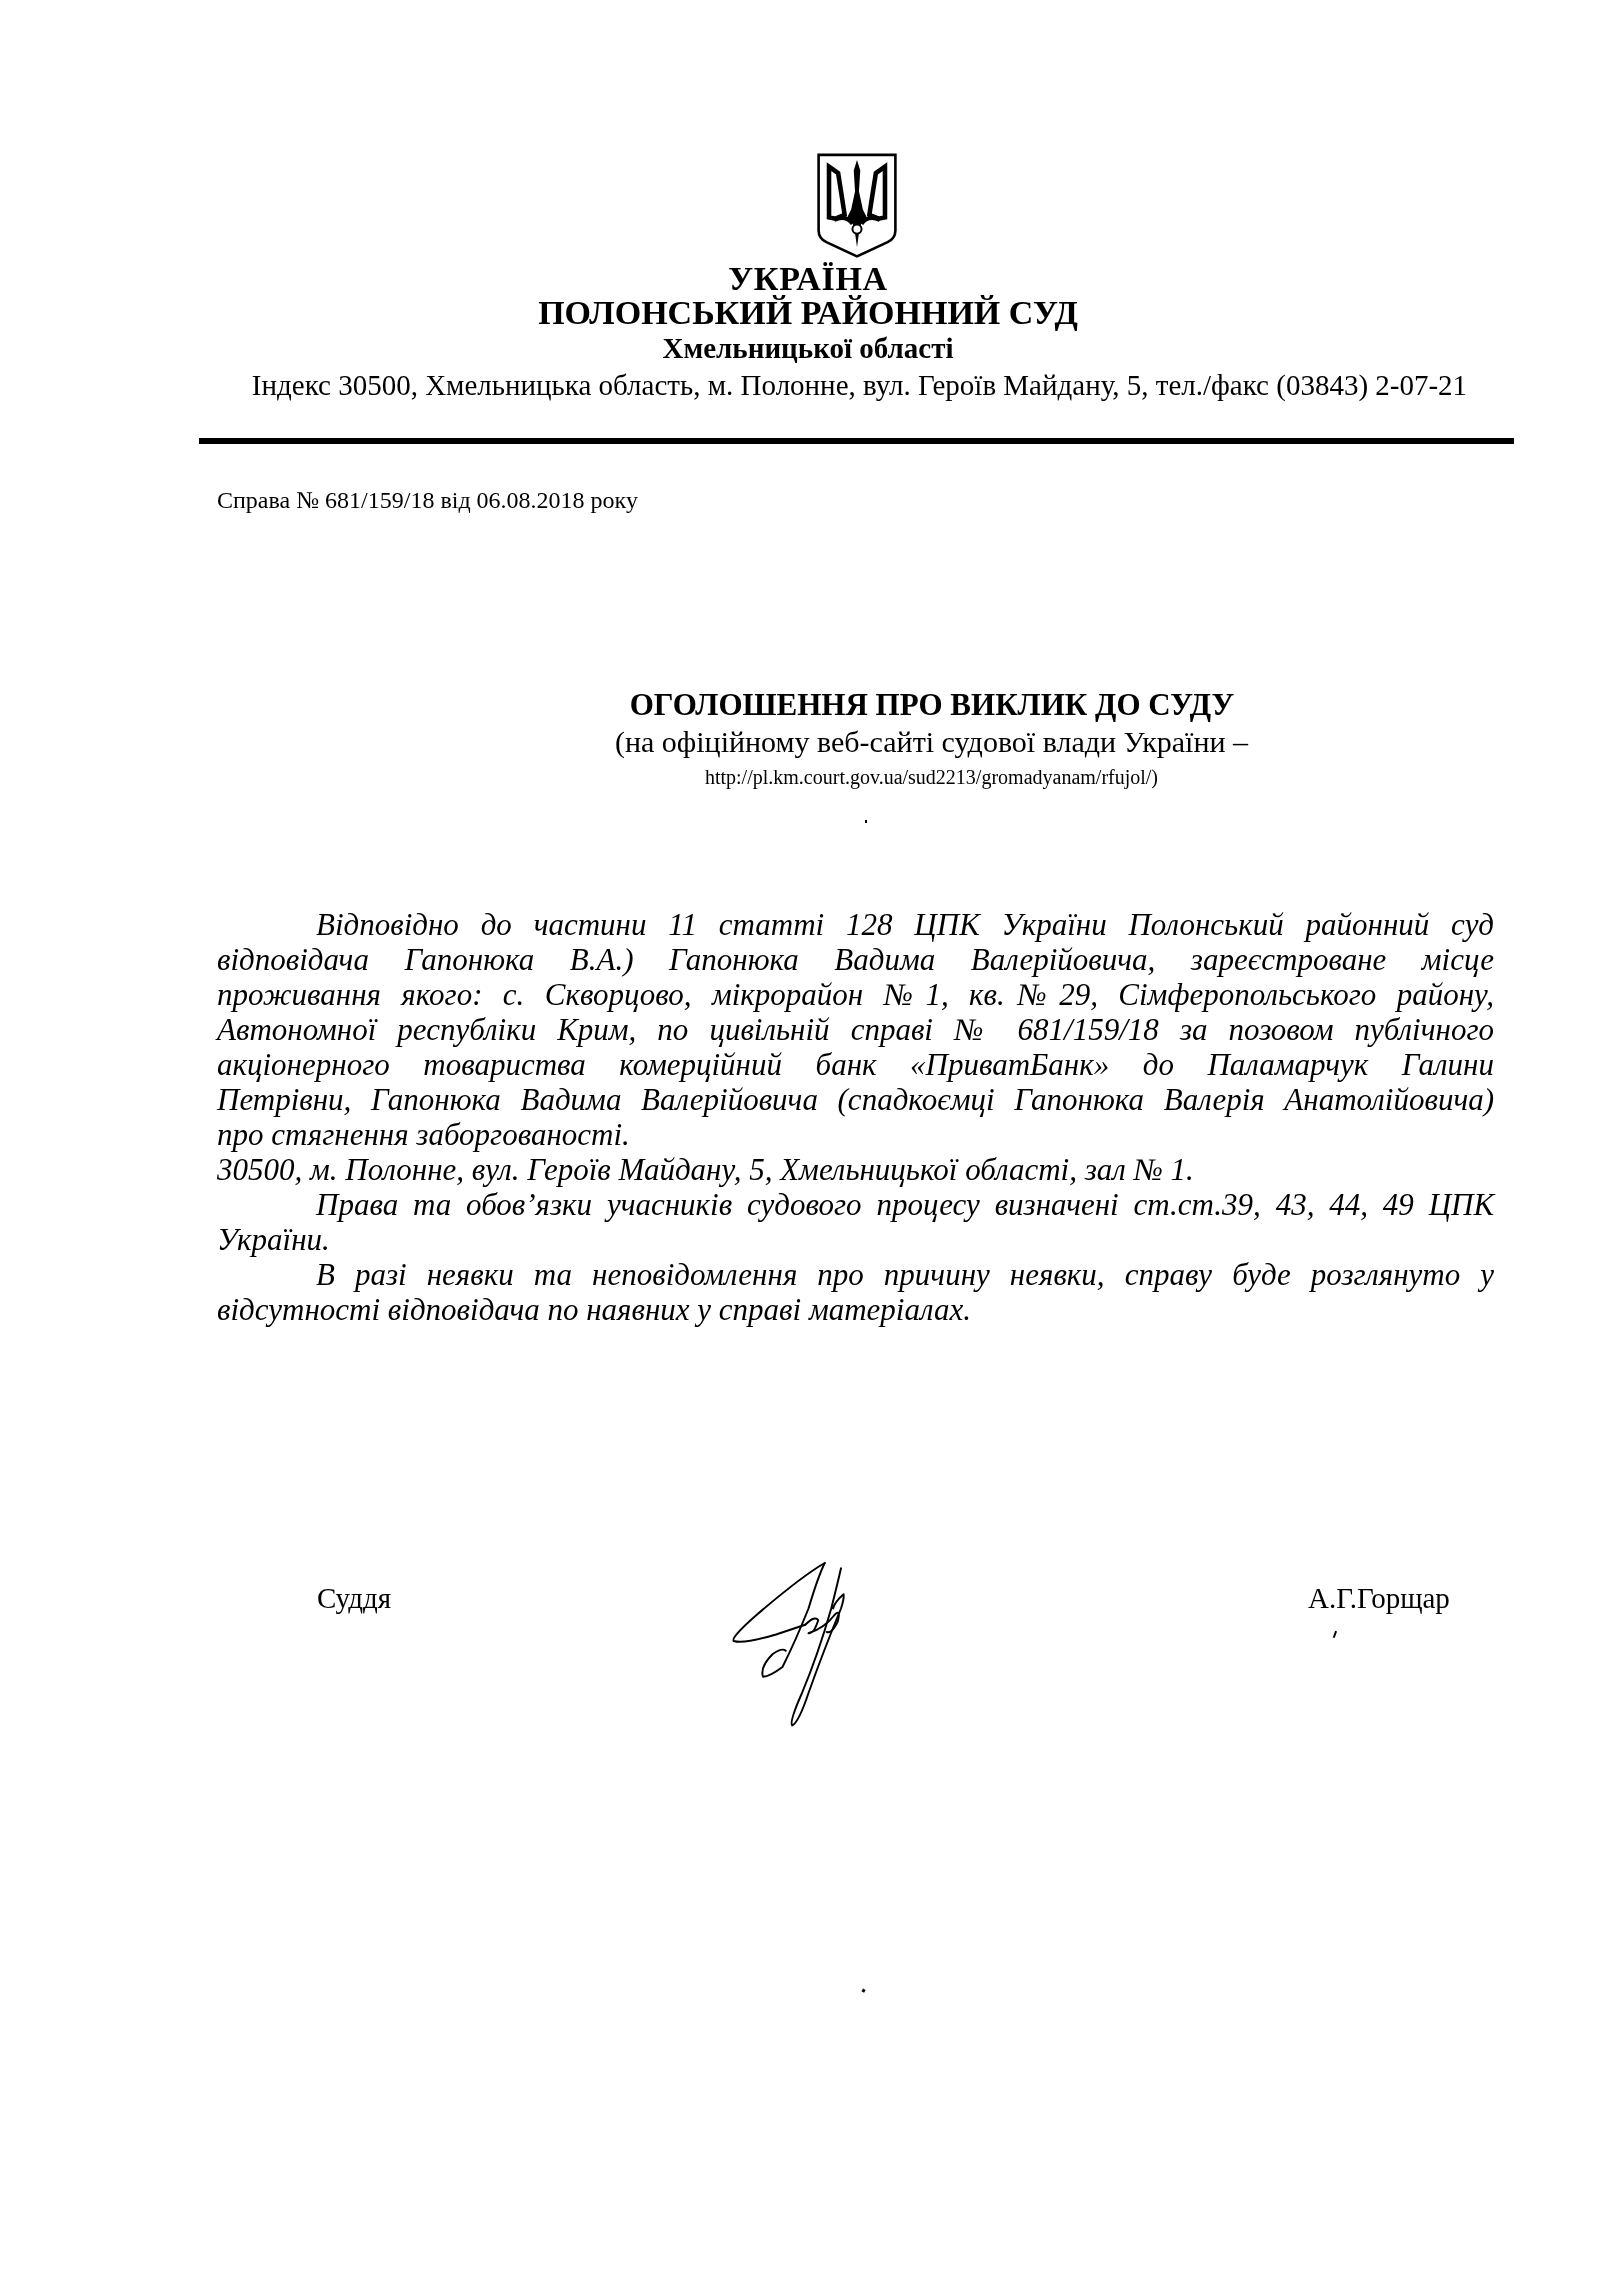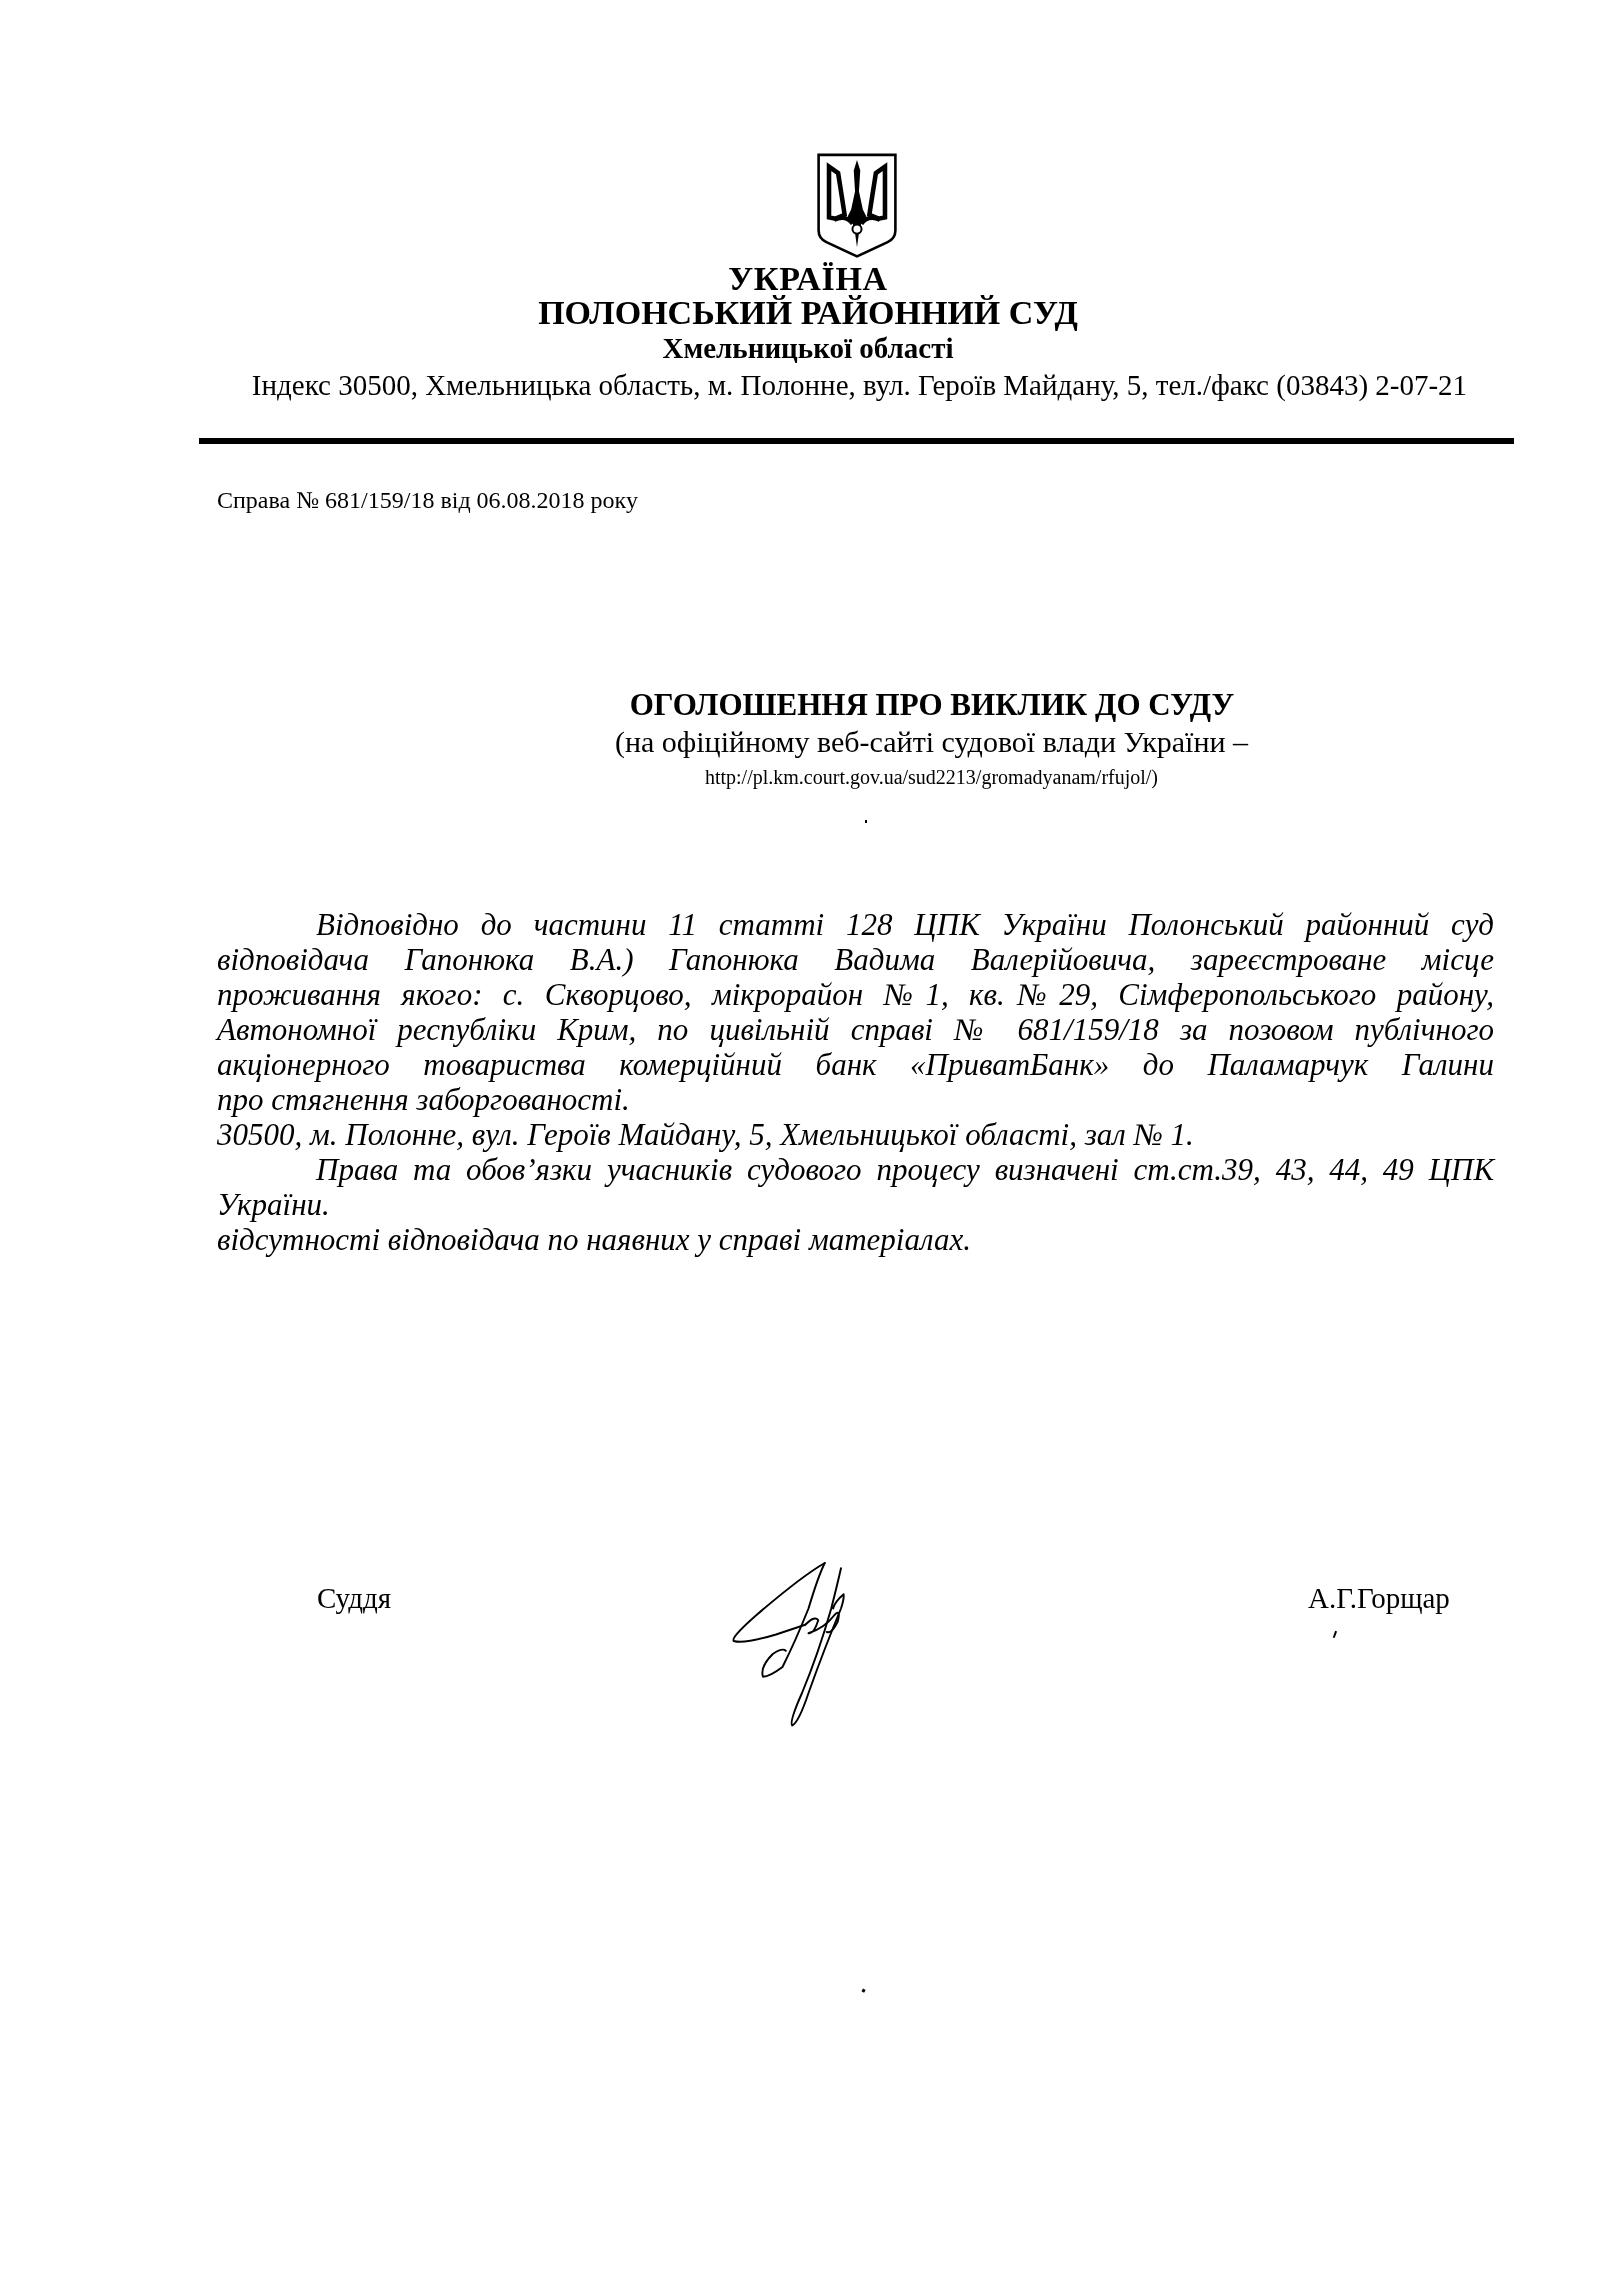--- a/index.html
+++ b/index.html
@@ -63,30 +63,32 @@
 <div class="abs notice-url">http://pl.km.court.gov.ua/sud2213/gromadyanam/rfujol/)</div>
 <div class="abs dot-mark"></div>
 
 <div class="abs body-block">
   <div class="para">
     <span class="line indent">Відповідно до частини 11 статті 128 ЦПК України Полонський районний суд</span>
     <span class="line">відповідача Гапонюка В.А.) Гапонюка Вадима Валерійовича, зареєстроване місце</span>
     <span class="line">проживання якого: с. Скворцово, мікрорайон №1, кв.№29, Сімферопольського району,</span>
     <span class="line">Автономної республіки Крим, по цивільній справі № 681/159/18 за позовом публічного</span>
     <span class="line">акціонерного товариства комерційний банк «ПриватБанк» до Паламарчук Галини</span>
+    <span class="line">Петрівни, Гапонюка Вадима Валерійовича (спадкоємці Гапонюка Валерія Анатолійовича)</span>
     <span class="line last">про стягнення заборгованості.</span>
   </div>
   <div class="para">
     <span class="line last">30500, м. Полонне, вул. Героїв Майдану, 5, Хмельницької області, зал № 1.</span>
   </div>
   <div class="para">
     <span class="line indent">Права та обов’язки учасників судового процесу визначені ст.ст.39, 43, 44, 49 ЦПК</span>
     <span class="line last">України.</span>
   </div>
   <div class="para">
+    <span class="line indent">В разі неявки та неповідомлення про причину неявки, справу буде розглянуто у</span>
     <span class="line last">відсутності відповідача по наявних у справі матеріалах.</span>
   </div>
 </div>
 
 <div class="abs sig-label">Суддя</div>
 
 <svg id="signature" class="abs" viewBox="0 0 380 300">
   <g fill="none" stroke="#000" stroke-width="3" stroke-linecap="round" stroke-linejoin="round">
     <path d="M185 40 Q150 60 80 120 Q40 155 45 160 Q60 165 110 150 Q140 140 155 135"></path>
     <path d="M185 40 Q175 60 160 110 Q140 160 120 200 Q100 215 90 215 Q85 200 105 180 Q120 170 125 175"></path>

